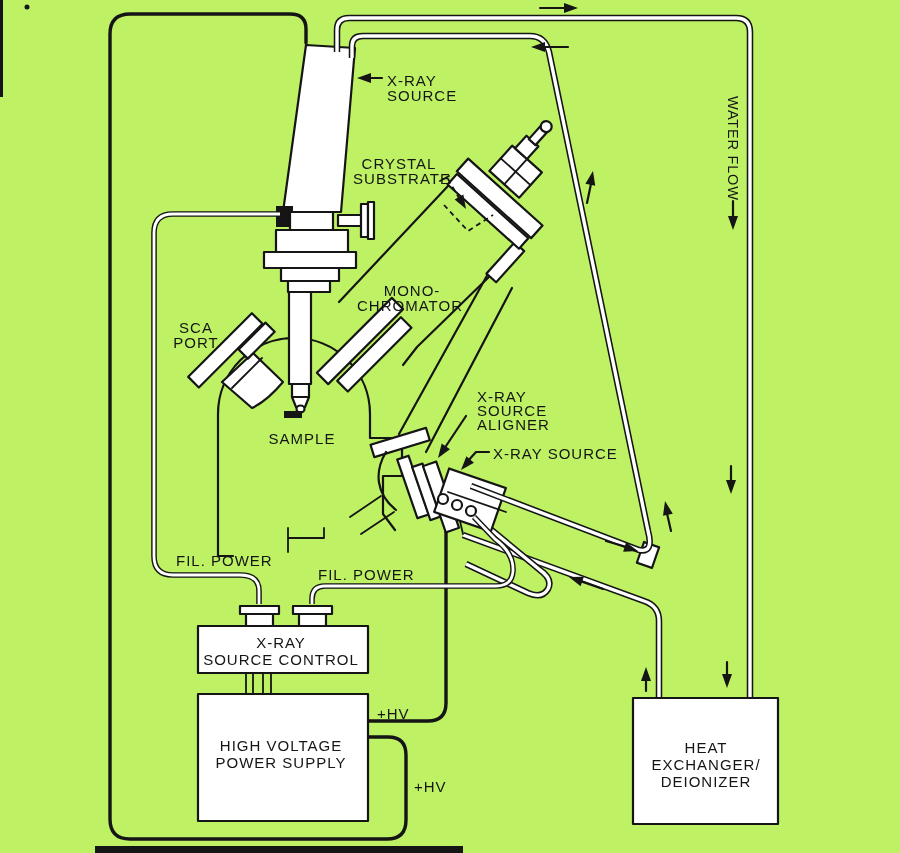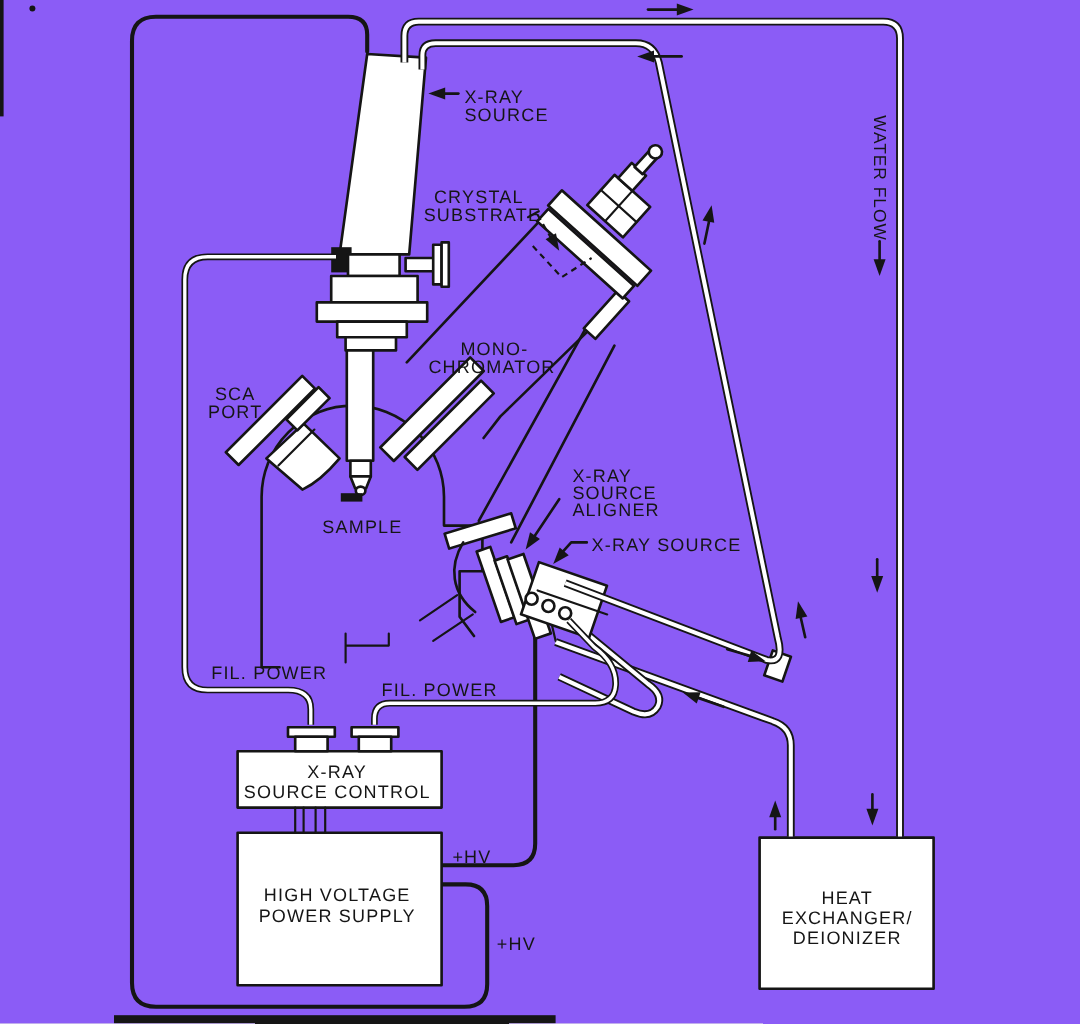--- a/index.html
+++ b/index.html
@@ -1,16 +1,16 @@
 <!DOCTYPE html>
 <html><head>
 <meta charset="utf-8">
 <style>
   html,body{margin:0;padding:0;background:#e8e8e8;}
-  .stage{position:relative;width:900px;height:853px;background:#8b5cf6;overflow:hidden;
+  .stage{position:relative;width:900px;height:853px;background:#bef264;overflow:hidden;
          font-family:"Liberation Sans", sans-serif;}
   svg{display:block}
   .lbl{font-family:"Liberation Sans", sans-serif;font-size:15px;letter-spacing:1px;
        fill:#151515;}
   .lbl-sm{font-size:14.5px;letter-spacing:0.8px;}
   .ink{stroke:#151515;fill:none;stroke-width:2.2;stroke-linejoin:round;stroke-linecap:round;}
   .thin{stroke-width:1.8;}
   .thick{stroke:#151515;fill:none;stroke-width:3.4;stroke-linecap:round;stroke-linejoin:round;}
   .pipe-o{stroke:#151515;fill:none;stroke-width:6.5;stroke-linejoin:round;stroke-linecap:butt;}
   .pipe-i{stroke:#ffffff;fill:none;stroke-width:3.4;stroke-linejoin:round;stroke-linecap:butt;}

